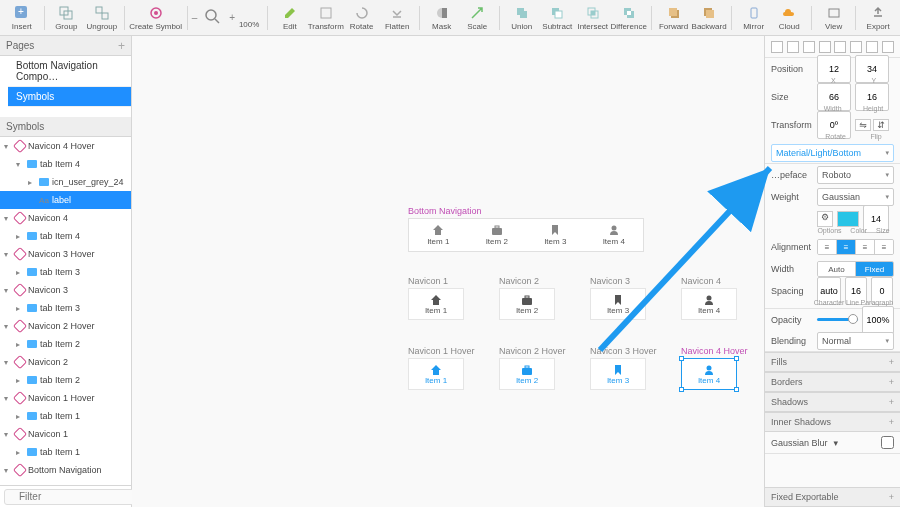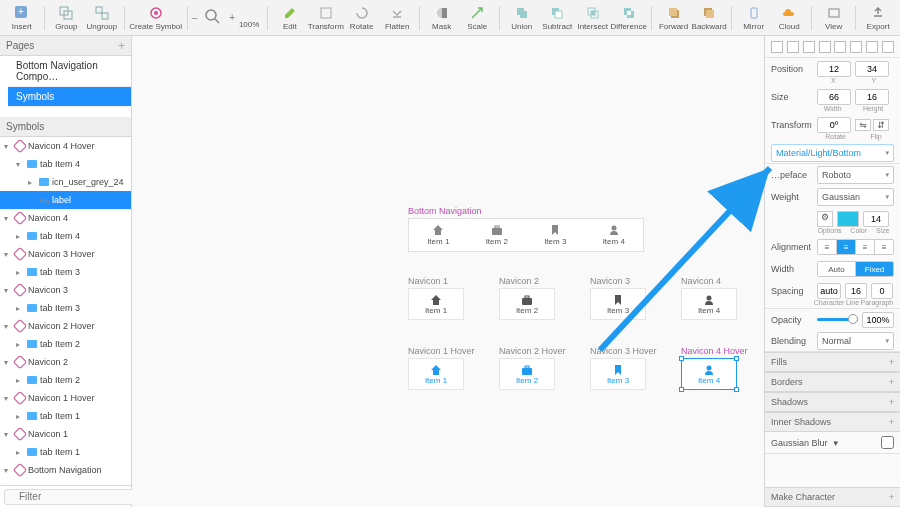--- a/index.html
+++ b/index.html
@@ -44,21 +44,21 @@
 .navicon.hover { color: #1e9af0; }
 .navicon.hover svg { fill: #1e9af0; }
 .navicon.selected { border: 1px solid #1e9af0; }
 .sel-handle { position: absolute; width: 5px; height: 5px; background: #fff; border: 1px solid #1e9af0; }
 
 
 .right-panel { width: 136px; border-left: 1px solid #d6d6d6; background: #fafafa; display: flex; flex-direction: column; font-size: 9px; color: #555; overflow-y: auto; }
 .r-row { display: flex; align-items: center; height: 22px; padding: 0 6px; gap: 4px; }
 .r-row.bordered { border-bottom: 1px solid #e2e2e2; }
 .r-label { width: 42px; font-size: 9px; color: #555; }
-.r-input { width: 34px; height: 16px; border: 1px solid #ccc; background: #fff; font-size: 9px; padding: 0 2px; text-align: center; border-radius: 2px; }
+.r-input { width: 34px; height: 28px; border: 1px solid #ccc; background: #fff; font-size: 9px; padding: 0 2px; text-align: center; border-radius: 2px; }
 .r-field { flex: 1; height: 18px; border: 1px solid #ccc; background: #fff; font-size: 9px; padding: 0 4px; display: flex; align-items: center; border-radius: 2px; position: relative; }
 .r-field.blue { color: #1e9af0; border-color: #a9d9ff; }
 .r-field .caret { margin-left: auto; color: #888; font-size: 7px; }
 .sub-label { font-size: 7px; color: #999; text-align: center; }
 .sub-row { display: flex; justify-content: space-around; padding: 0 6px 2px 48px; margin-top: -3px; }
 .seg { display: flex; flex: 1; border: 1px solid #ccc; border-radius: 2px; overflow: hidden; height: 16px; }
 .seg-btn { flex: 1; display: flex; align-items: center; justify-content: center; font-size: 8px; background: #fff; border-right: 1px solid #ccc; }
 .seg-btn:last-child { border-right: none; }
 .seg-btn.active { background: #1e9af0; color: #fff; }
 .section-header { height: 20px; background: #eee; border-top: 1px solid #d6d6d6; border-bottom: 1px solid #d6d6d6; display: flex; align-items: center; padding: 0 6px; font-size: 9px; font-weight: 500; color: #666; }
@@ -653,21 +653,21 @@
         <span>Inner Shadows</span>
         <span class="plus">+</span>
       </div>
     <div class="r-row bordered">
         <span>Gaussian Blur</span>
         <span class="caret" style="margin-left:2px">▾</span>
         <input type="checkbox" style="margin-left: auto;">
       </div>
     <div style="flex:1"></div>
     <div class="section-header">
-        <span>Make Character</span>
+        <span>Fixed Exportable</span>
         <span class="plus">+</span>
       </div>
   </div>
 </div>
 
 <svg class="arrow-overlay" viewBox="0 0 260 220">
   <defs>
       <marker id="ah" markerWidth="12" markerHeight="12" refX="10" refY="5" orient="auto">
         <path d="M0 0 L10 5 L0 10 Z" fill="#1e9af0"></path>
       </marker>

